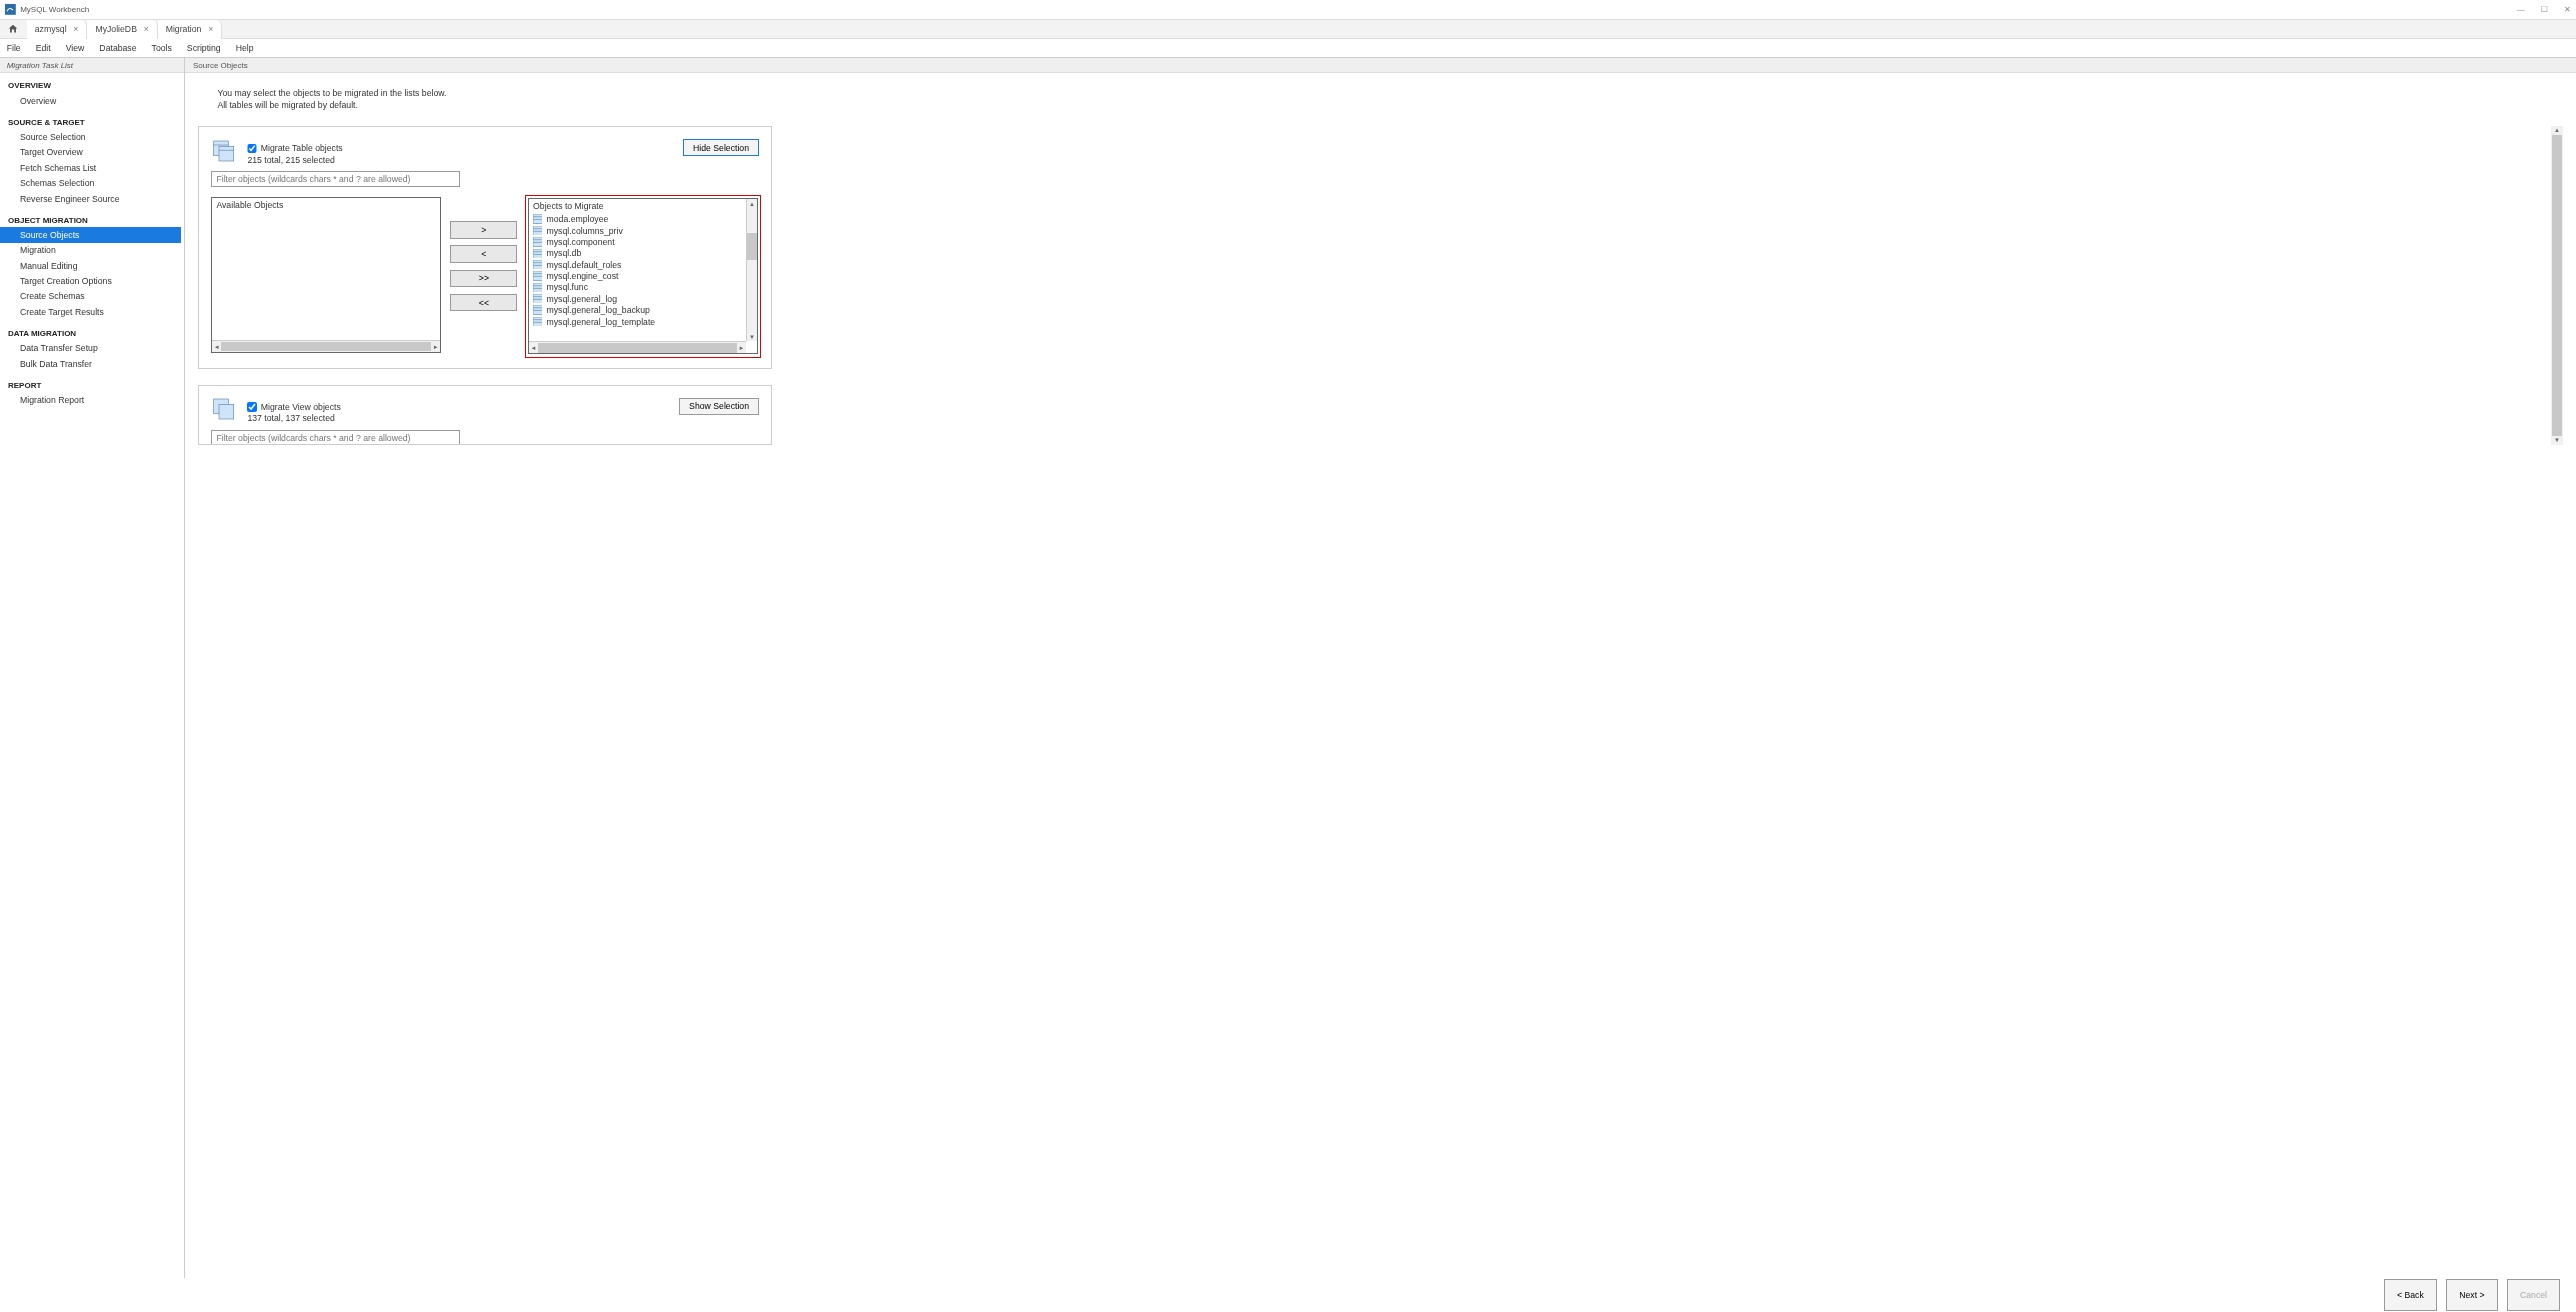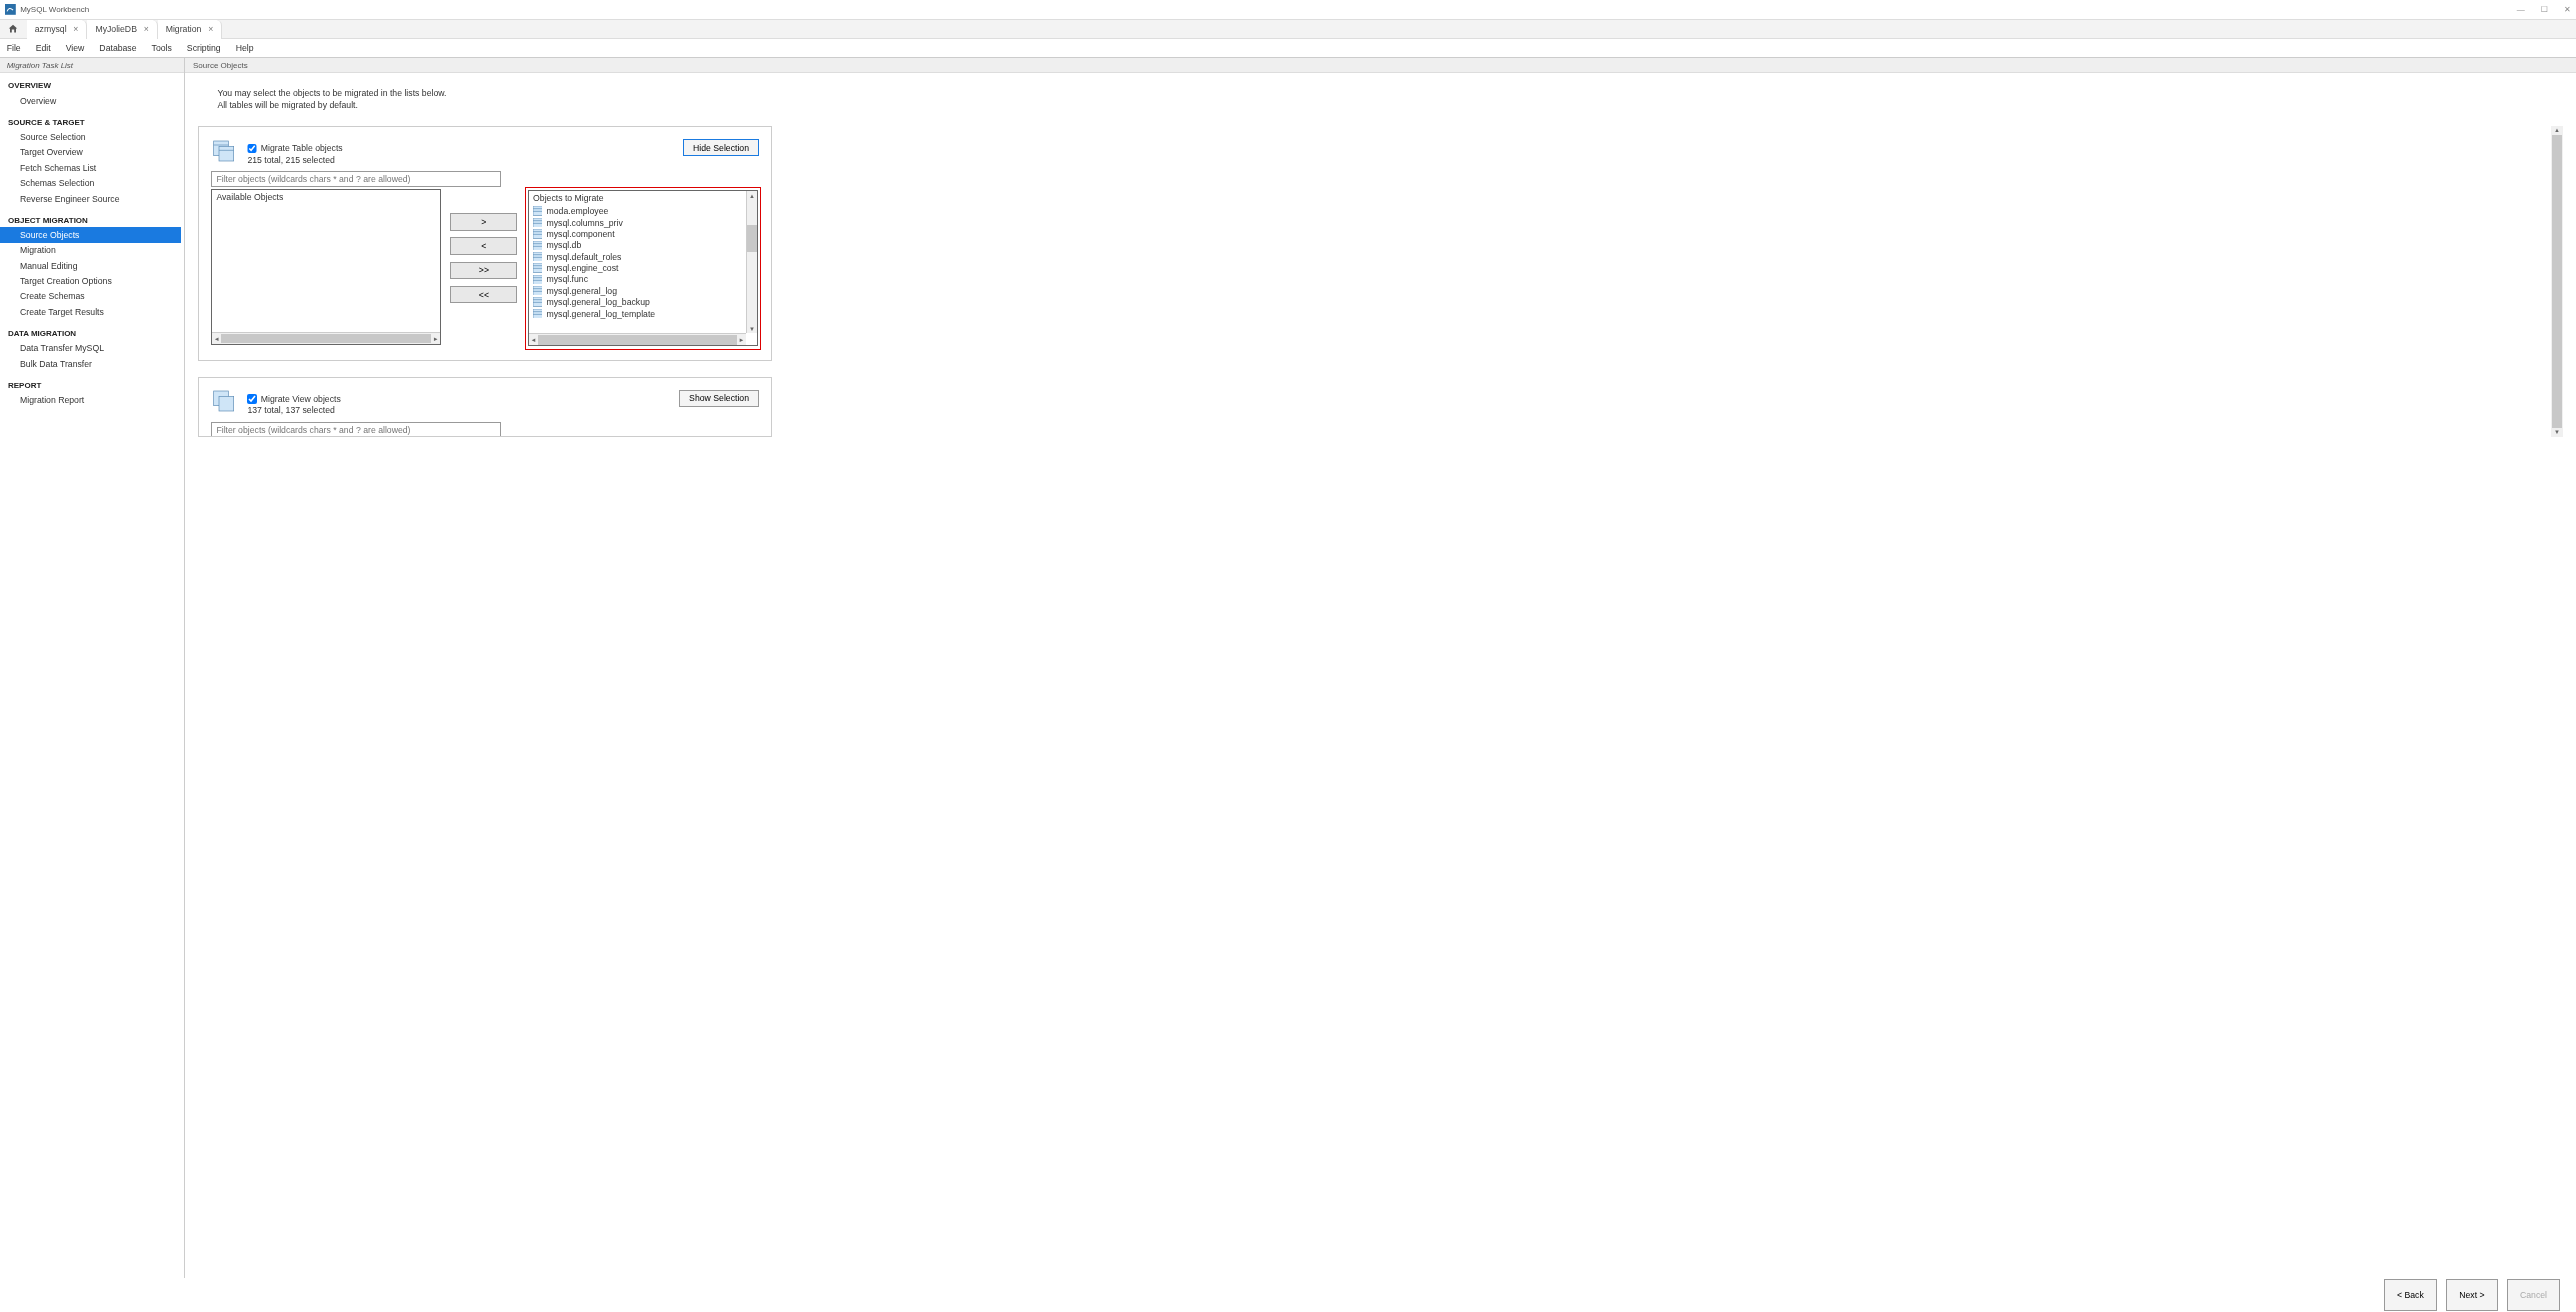--- a/index.html
+++ b/index.html
@@ -27,21 +27,21 @@
 .intro-text { font-size: 8.7px; color: #333; margin-bottom: 15px; line-height: 1.4; padding-left: 19px; }
 .panel-wrap { display: flex; }
 .panel { border: 0.7px solid #ccc; padding: 9.4px 12px 12px 12px; width: 574px; position: relative; }
 .panel-top { display: flex; align-items: flex-end; margin-bottom: 6.7px; }
 .panel-icon { width: 28px; height: 28px; margin-right: 8px; flex-shrink:0; }
 .panel-check-row { display: flex; align-items: center; gap: 4px; font-size: 8.7px; }
 .panel-check-row input { width: 9.4px; height: 9.4px; }
 .panel-subtext { font-size: 8.7px; color: #333; margin-top: 1.3px; }
 .hide-btn { position: absolute; right: 12px; top: 12px; padding: 2.7px 9.4px; font-size: 8.7px; border: 1.3px solid #1a7ae0; background: #f4f4f4; cursor: pointer; }
 .show-btn { position: absolute; right: 12px; top: 12px; padding: 2.7px 9.4px; font-size: 8.7px; border: 0.7px solid #999; background: #f4f4f4; cursor: pointer; }
-.filter-input { width: 290px; padding: 2px 4px; font-size: 8.7px; border: 0.7px solid #999; color: #888; margin-bottom: 2px; }
+.filter-input { width: 249px; padding: 2px 4px; font-size: 8.7px; border: 0.7px solid #999; color: #888; margin-bottom: 10px; }
 .transfer { display: flex; gap: 9.4px; align-items: flex-start; justify-content: flex-end; }
 .listbox { border: 0.7px solid #666; width: 230px; height: 156px; display: flex; flex-direction: column; background: #fff; position: relative; }
 .listbox.right { width: 230px; }
 .red-highlight { outline: 1.3px solid #d00; outline-offset: 1.3px; padding:1.3px; }
 .listbox-header { padding: 2px 4px; font-size: 8.7px; color: #333; flex-shrink:0; }
 .listbox-items { flex: 1; overflow: hidden; }
 .listbox-item { display: flex; align-items: center; padding: 0.7px 4px; font-size: 8.7px; gap: 4px; white-space: nowrap; }
 .table-icon { width: 9.4px; height: 9.4px; flex-shrink: 0; }
 .list-scrollbar-v { position: absolute; right: 0; top: 0; bottom: 12px; width: 11.4px; background: #f0f0f0; border-left:0.7px solid #ccc; display:flex;flex-direction:column;align-items:center;justify-content:space-between; }
 .list-scrollbar-v .arrow { font-size:6px;color:#666;padding:1.3px 0; }
@@ -131,21 +131,21 @@
       <div class="side-heading">OBJECT MIGRATION</div>
       <div class="side-item active">Source Objects</div>
       <div class="side-item">Migration</div>
       <div class="side-item">Manual Editing</div>
       <div class="side-item">Target Creation Options</div>
       <div class="side-item">Create Schemas</div>
       <div class="side-item">Create Target Results</div>
     </div>
     <div class="side-section">
       <div class="side-heading">DATA MIGRATION</div>
-      <div class="side-item">Data Transfer MySQL</div>
+      <div class="side-item">Data Transfer Setup</div>
       <div class="side-item">Bulk Data Transfer</div>
     </div>
     <div class="side-section">
       <div class="side-heading">REPORT</div>
       <div class="side-item">Migration Report</div>
     </div>
   </div>
 
   <div class="content">
     <div class="content-header header-flex">

